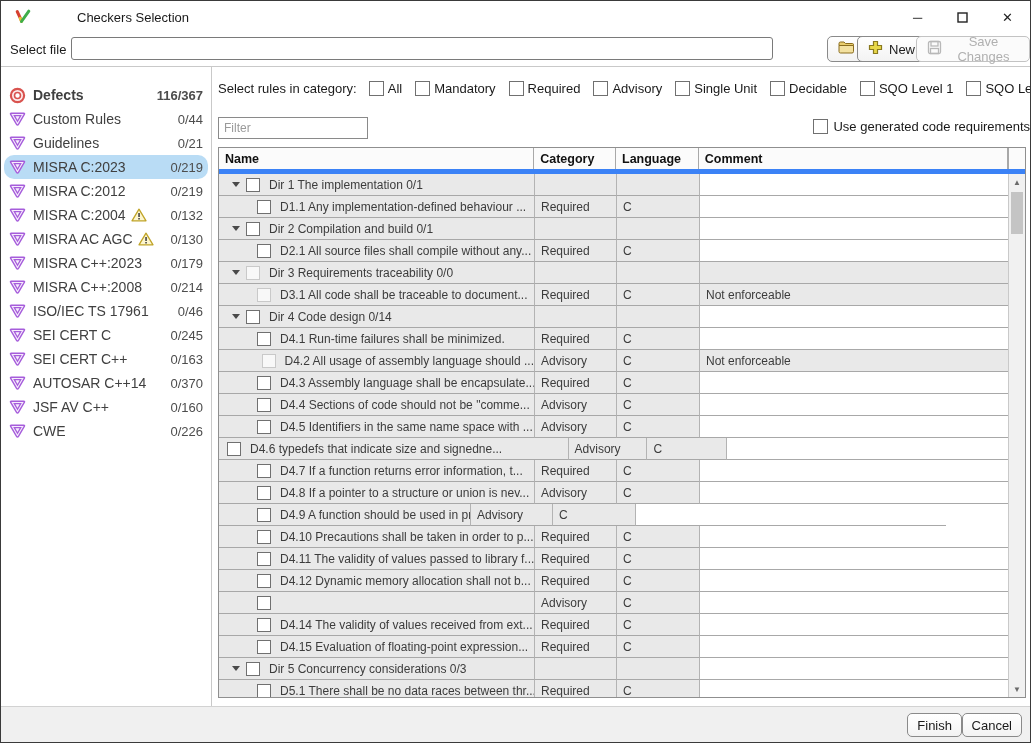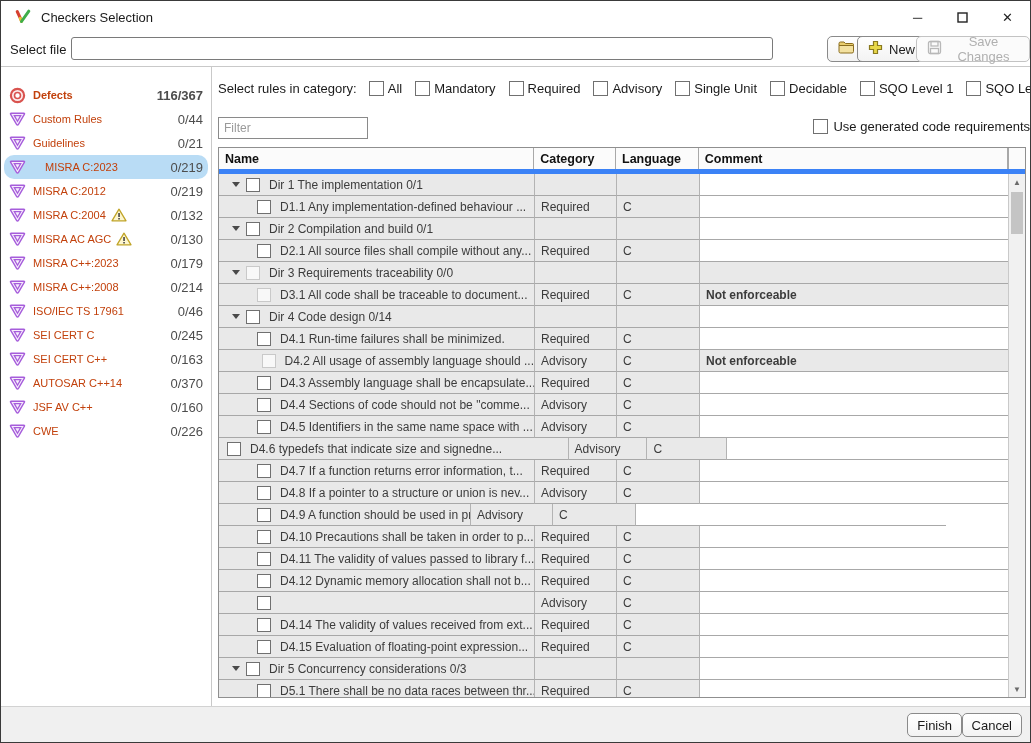--- a/index.html
+++ b/index.html
@@ -3,41 +3,41 @@
 <meta charset="utf-8">
 <style>
   html,body{margin:0;padding:0;}
   body{
     width:1031px;height:743px;position:relative;overflow:hidden;
     background:#ffffff;font-family:"Liberation Sans",sans-serif;
     border:1px solid #3a3a3a;box-sizing:border-box;
     -webkit-font-smoothing:antialiased;
   }
   
-  .titlebar{position:absolute;left:0;top:0;width:100%;height:32px;background:#fff;display:flex;align-items:center;}
+  .titlebar{position:absolute;left:0;top:0;width:100%;height:32px;background:#fff;display:flex;align-items:center;gap:36px;}
   .title-icon{margin-left:13px;margin-right:9px;display:inline-flex;}
   .title-text{font-size:13px;color:#1a1a1a;}
   .win-controls{position:absolute;right:0;top:0;height:32px;display:flex;}
   .win-btn{width:45px;height:32px;display:flex;align-items:center;justify-content:center;font-size:13px;color:#222;cursor:default;}
   
   .filebar{position:absolute;left:0;top:32px;width:100%;height:33px;display:flex;align-items:center;}
   .filebar-label{font-size:13px;color:#1a1a1a;margin-left:9px;}
   .file-input{position:absolute;left:70px;top:4px;width:702px;height:23px;border:1px solid #7a7a7a;border-radius:3px;background:#fff;font-size:12px;padding:0 6px;box-sizing:border-box;outline:none;}
   .btn{display:inline-flex;align-items:center;gap:6px;border:1px solid #8a8a8a;border-radius:5px;background:linear-gradient(#ffffff,#f3f3f3);font-size:13px;color:#1a1a1a;height:26px;padding:0 10px;box-sizing:border-box;cursor:default;}
   .btn.disabled{color:#b0b0b0;border-color:#c3c3c3;background:#fbfbfb;}
   #browse-btn{position:absolute;left:826px;top:3px;}
   #new-btn{position:absolute;left:856px;top:3px;}
   #save-btn{position:absolute;left:915px;top:3px;}
   .sep-h{position:absolute;left:0;top:65px;width:100%;height:1px;background:#c9c9c9;}
   
   .sidebar{position:absolute;left:0;top:66px;width:211px;height:641px;background:#fff;border-right:1px solid #c9c9c9;box-sizing:border-box;padding-top:16px;}
   .sb-item{position:relative;height:24px;display:flex;align-items:center;margin:0 3px;border-radius:10px;padding:0 5px;}
-  .sb-item.selected{background:#b9dcf5;gap:12px;}
+  .sb-item.selected{background:#b9dcf5;}
   .sb-icon{width:17px;height:16px;display:inline-flex;margin-right:7px;flex:none;}
-  .sb-label{font-size:11px;color:#c2410c;white-space:nowrap;}
+  .sb-label{font-size:14px;color:#404040;white-space:nowrap;}
   .sb-item.bold .sb-label,.sb-item.bold .sb-count{font-weight:bold;}
   .sb-warn{display:inline-flex;margin-left:5px;}
   .sb-count{margin-left:auto;font-size:13px;color:#4d4d4d;}
   
   .main{position:absolute;left:212px;top:66px;width:819px;height:641px;background:#fff;}
   .cat-row{position:absolute;left:5px;top:14px;display:flex;align-items:center;font-size:13px;color:#1a1a1a;white-space:nowrap;}
   .cat-label{margin-right:12px;}
   .cat-opt{display:flex;align-items:center;margin-right:13px;}
   .cb{width:14px;height:14px;border:1px solid #707070;background:#fff;display:inline-block;box-sizing:border-box;flex:none;}
   .cb.dis{border-color:#c9c9c9;background:#f8f8f8;}
@@ -47,21 +47,21 @@
   .gencode{position:absolute;right:2px;top:52px;display:flex;align-items:center;font-size:13px;color:#1a1a1a;white-space:nowrap;}
   .gencode .cb{margin-right:5px;width:15px;height:15px;}
   
   .table{position:absolute;left:5px;top:80px;width:808px;height:551px;border:1px solid #8f8f8f;box-sizing:border-box;background:#fff;}
   .t-head{display:flex;height:26px;border-bottom:5px solid #3b82f6;background:#fbfbfb;box-sizing:border-box;}
   .th{font-size:12.5px;font-weight:bold;color:#111;display:flex;align-items:center;padding-left:6px;box-sizing:border-box;border-right:1px solid #a8a8a8;}
   .th:last-child{border-right:none;}
   .t-body{position:relative;height:523px;overflow:hidden;}
   .t-row{display:flex;height:22px;box-sizing:border-box;}
   .td{box-sizing:border-box;border-right:1px solid #b3b3b3;border-bottom:1px solid #a8a8a8;background:#e9e9e9;display:flex;align-items:center;font-size:12px;color:#3c3c3c;white-space:nowrap;overflow:hidden;padding-left:6px;}
-  .td.comment{background:#fff;border-right:none;font-weight:bold;}
+  .td.comment{background:#fff;border-right:none;}
   .td.comment.gray{background:#e9e9e9;}
   .tri{width:0;height:0;border-left:4px solid transparent;border-right:4px solid transparent;border-top:5px solid #4a4a4a;display:inline-block;margin:0 6px 0 7px;flex:none;}
   .td .cb{margin-right:9px;}
   .td.name.child{padding-left:38px;}
   .td.name .rowtext{overflow:hidden;white-space:nowrap;}
   
   .vscroll{position:absolute;right:0;top:26px;width:17px;height:523px;background:#f1f1f1;border-left:1px solid #c9c9c9;box-sizing:border-box;}
   .vs-arrow{position:absolute;left:0;width:100%;height:16px;display:flex;align-items:center;justify-content:center;font-size:8px;color:#6a6a6a;}
   .vs-thumb{position:absolute;left:2px;width:12px;top:18px;height:42px;background:#c4c4c4;}
   .head-corner{width:17px;background:#fbfbfb;border-left:1px solid #a8a8a8;box-sizing:border-box;}

